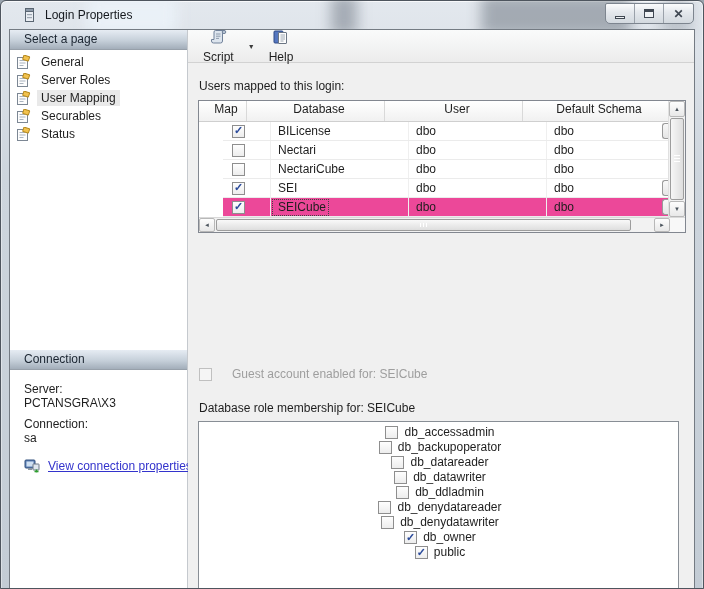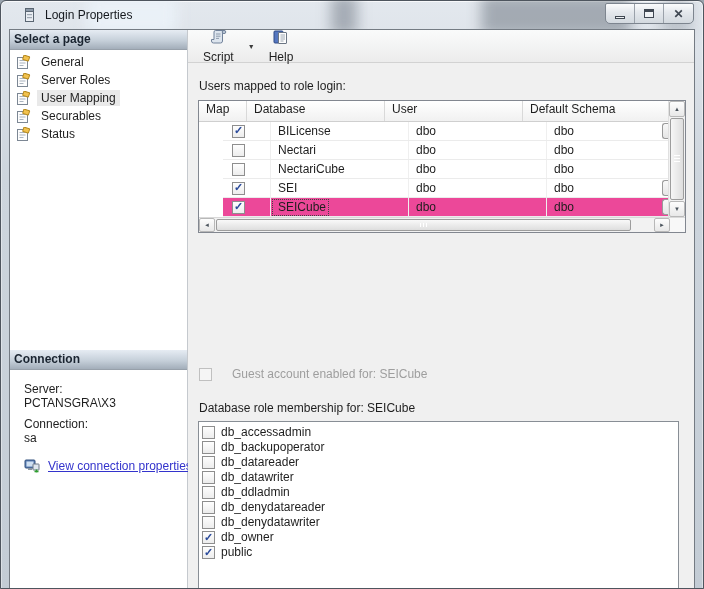--- a/index.html
+++ b/index.html
@@ -30,21 +30,21 @@
   .gl-min{ width:10px; height:3px; border:1px solid #3f4752; background:#eef1f4; margin-top:7px;}
   .gl-max{ width:10px; height:9px; border:1px solid #3f4752; border-top-width:3px; background:#eef1f4;}
   .gl-close{ font-size:12px; font-weight:bold; color:#3f4752; line-height:1; }
 
   
   .window-body{ position:absolute; top:28px; left:8px; right:8px; bottom:0;
     display:flex; background:#f0f0f0; border:1px solid #747b83; border-bottom:none; }
 
   
   .sidebar{ width:178px; background:#ffffff; border-right:1px solid #c5c9ce; display:flex; flex-direction:column; }
-  .panel-header{ height:20px; line-height:19px; padding-left:4px; font-weight:bold; font-size:12px; color:#1a2430;
+  .panel-header{ height:20px; line-height:19px; padding-left:14px; font-weight:normal; font-size:12px; color:#1a2430;
     background:linear-gradient(180deg,#e6ecf3 0%,#c6d0da 55%,#a3aeba 100%); border-bottom:1px solid #97a0aa; }
   .page-list{ padding-top:3px; }
   .page-item{ height:18px; display:flex; align-items:center; padding-left:6px; cursor:default; }
   .page-item .lbl{ padding:1px 4px; margin-left:5px; white-space:nowrap; }
   .page-item .lbl.selected{ background:#e9e9e9; }
   .side-spacer{ flex:1; background:#fff; }
   .connection-body{ padding:12px 6px 0 14px; line-height:14px; background:#fff; flex:1; }
   .conn-gap{ height:7px; }
   .link-row{ display:flex; align-items:center; gap:7px; margin-top:13px; }
   .link{ color:#3333cc; text-decoration:underline; cursor:pointer; white-space:nowrap; }
@@ -58,21 +58,21 @@
   .content{ position:relative; flex:1; }
   .field-label{ position:absolute; left:11px; font-size:12px; color:#1e1e1e; white-space:nowrap; }
   .lbl-users{ top:16px; }
   .lbl-roles{ top:338px; }
 
   
   .grid{ position:absolute; left:10px; top:37px; width:488px; height:133px;
     border:1px solid #828790; background:#fff; display:flex; flex-direction:column; }
   .grid-top{ flex:1; display:flex; min-height:0; }
   .grid-main{ flex:1; display:flex; flex-direction:column; min-width:0; }
-  .grid-header{ display:flex; height:32px; background:linear-gradient(180deg,#ffffff,#f1f1f1); border-bottom:1px solid #cfcfcf; }
+  .grid-header{ display:flex; height:32px; background:linear-gradient(180deg,#ffffff,#f1f1f1); border-bottom:1px solid #cfcfcf;text-align:center; }
   .hcell{ font-size:12px; line-height:16px; padding-left:7px; border-right:1px solid #d9d9d9; color:#1e1e1e; white-space:nowrap; overflow:hidden;}
   .c-map{ width:48px; } .c-db{ width:138px; } .c-user{ width:138px; } .c-schema{ flex:1; min-width:0;}
   .grid-rows{ flex:1; background:#fff; }
   .grid-row{ display:flex; height:19px; border-bottom:1px solid #ebebeb; position:relative;margin-left:24px; }
   .grid-row.selected{ background:#ec4899; }
   .gcell{ font-size:12px; line-height:18px; border-right:1px solid #efefef; white-space:nowrap; overflow:hidden;}
   .gcell.c-map{ display:flex; align-items:center; justify-content:flex-start; padding-left:9px; }
   .cell-inner{ display:inline-block; line-height:16px; padding:1px 4px 0 7px; height:19px; }
   .focus-cell{ outline:1px dotted #444; outline-offset:-2px; }
   .ellipsis-sliver{ position:absolute; right:0; top:1px; width:6px; height:16px;
@@ -104,21 +104,21 @@
   .cb.checked::after{ content:"✓"; font-size:11px; font-weight:bold; color:#2b4b9b; line-height:1; margin-top:-1px;}
   .cb.disabled{ border-color:#c0c0c0; background:#f5f5f5; }
 
   
   .guest-row{ position:absolute; left:11px; top:304px; display:flex; align-items:center; gap:20px; }
   .guest-row .txt{ color:#9e9e9e; }
 
   
   .role-list{ position:absolute; left:10px; top:358px; width:481px; bottom:0;
     border:1px solid #888e95; border-bottom:none; background:#fff; overflow:hidden; padding-top:3px; }
-  .role-item{ display:flex; align-items:center; gap:6px; height:15px; padding-left:3px; }
+  .role-item{ display:flex; align-items:center; gap:6px; height:15px; padding-left:3px;justify-content:center; }
   .role-item .txt{ line-height:13px; }
 
   
   .icon{ display:inline-block; line-height:0; }
 </style>
 </head>
 <body>
 
 <div class="window">
 
@@ -257,21 +257,21 @@
               <rect x="2" y="2" width="9" height="12" rx="1" fill="#5577c0" stroke="#2e4a86"></rect>
               <rect x="6.5" y="3.5" width="8" height="11" rx="0.5" fill="#fdfdfd" stroke="#6b7684"></rect>
               <path d="M8.5 6 h4.5 M8.5 8 h4.5 M8.5 10 h4.5 M8.5 12 h3" stroke="#9fa9b4" stroke-width="1"></path>
             </svg>
           </span>
           <span>Help</span>
         </div>
       </div>
 
       <div class="content">
-        <div class="field-label lbl-users">Users mapped to role login:</div>
+        <div class="field-label lbl-users">Users mapped to this login:</div>
 
         <div class="grid">
           <div class="grid-top">
             <div class="grid-main">
               <div class="grid-header">
                 <div class="hcell c-map">Map</div>
                 <div class="hcell c-db">Database</div>
                 <div class="hcell c-user">User</div>
                 <div class="hcell c-schema" style="border-right:none;">Default Schema</div>
               </div>

